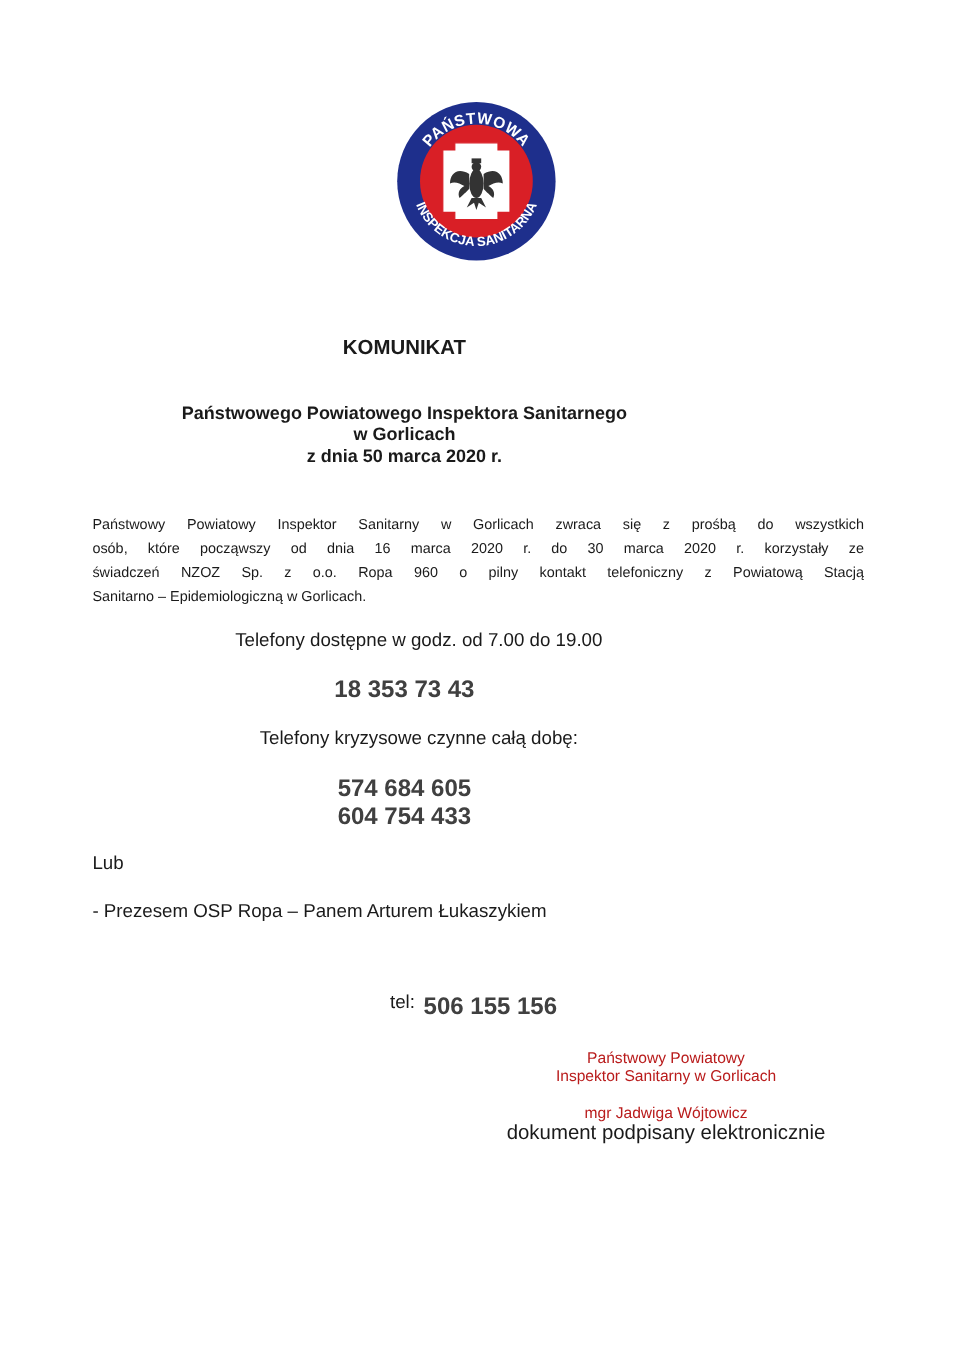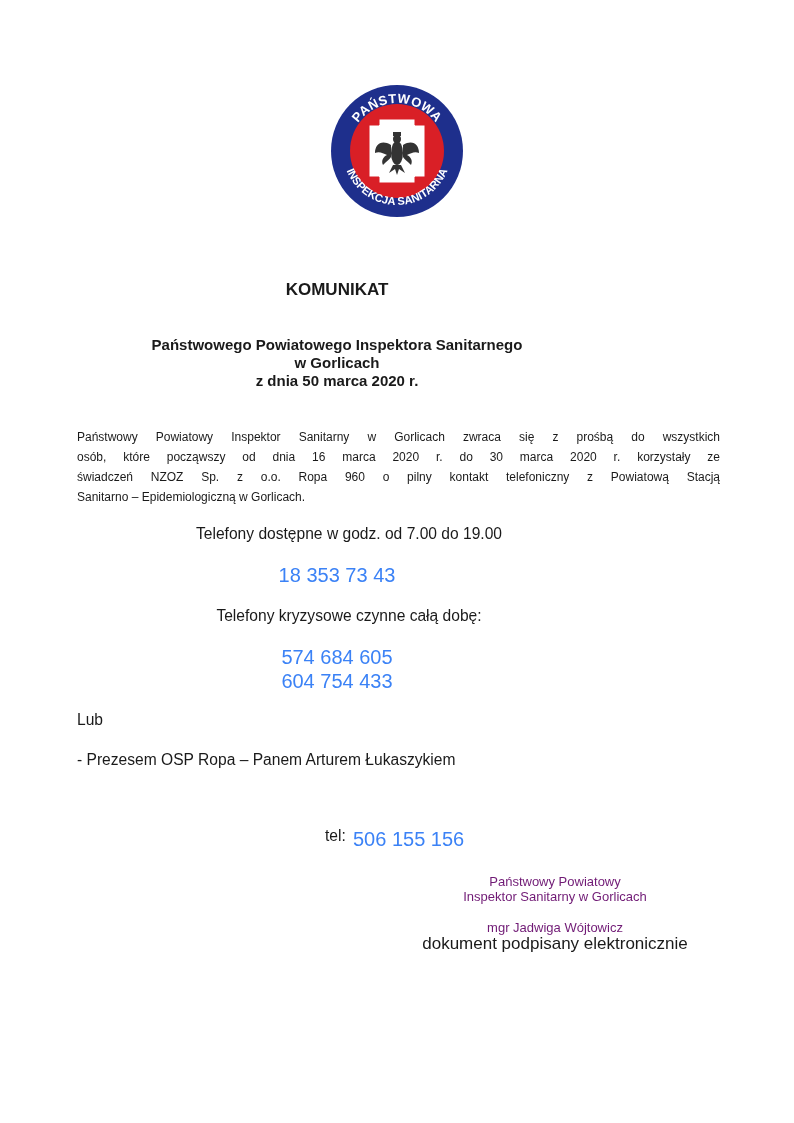--- a/index.html
+++ b/index.html
@@ -8,23 +8,23 @@
   .abs { position: absolute; }
   .logo { left: 329px; top: 83px; width: 136px; height: 136px; }
   .center { left: 0; width: 674px; text-align: center; }
   .title { top: 280px; font-size: 17px; font-weight: bold; }
   .sub { font-size: 15px; font-weight: bold; line-height: 18px; }
   .body-par { left: 77px; width: 643px; top: 427px; font-size: 12px; line-height: 20px;
               text-align: justify; }
   .body-par .line { display: block; text-align: justify; text-align-last: justify; }
   .body-par .line.last { text-align-last: left; }
   .norm { font-size: 15.6px; margin-left: 12px; }
-  .red { color: #3b82f6; font-weight: normal; font-size: 20px; }
+  .red { color: #404040; font-weight: bold; font-size: 20px; }
   .left77 { left: 77px; font-size: 15.6px; }
-  .sig-red { color: #701a75; font-size: 13px; left: 420px; width: 270px; text-align: center; }
+  .sig-red { color: #b91c1c; font-size: 13px; left: 420px; width: 270px; text-align: center; }
   .sig-it { }
   .sig-black { left: 420px; width: 270px; text-align: center; font-size: 17px; }
 </style>
 </head>
 <body>
 
 <div class="abs logo">
   <svg width="136" height="136" viewBox="0 0 136 136">
     <defs>
       <path id="arcTop" d="M 20 68 A 48 48 0 0 1 116 68"></path>

